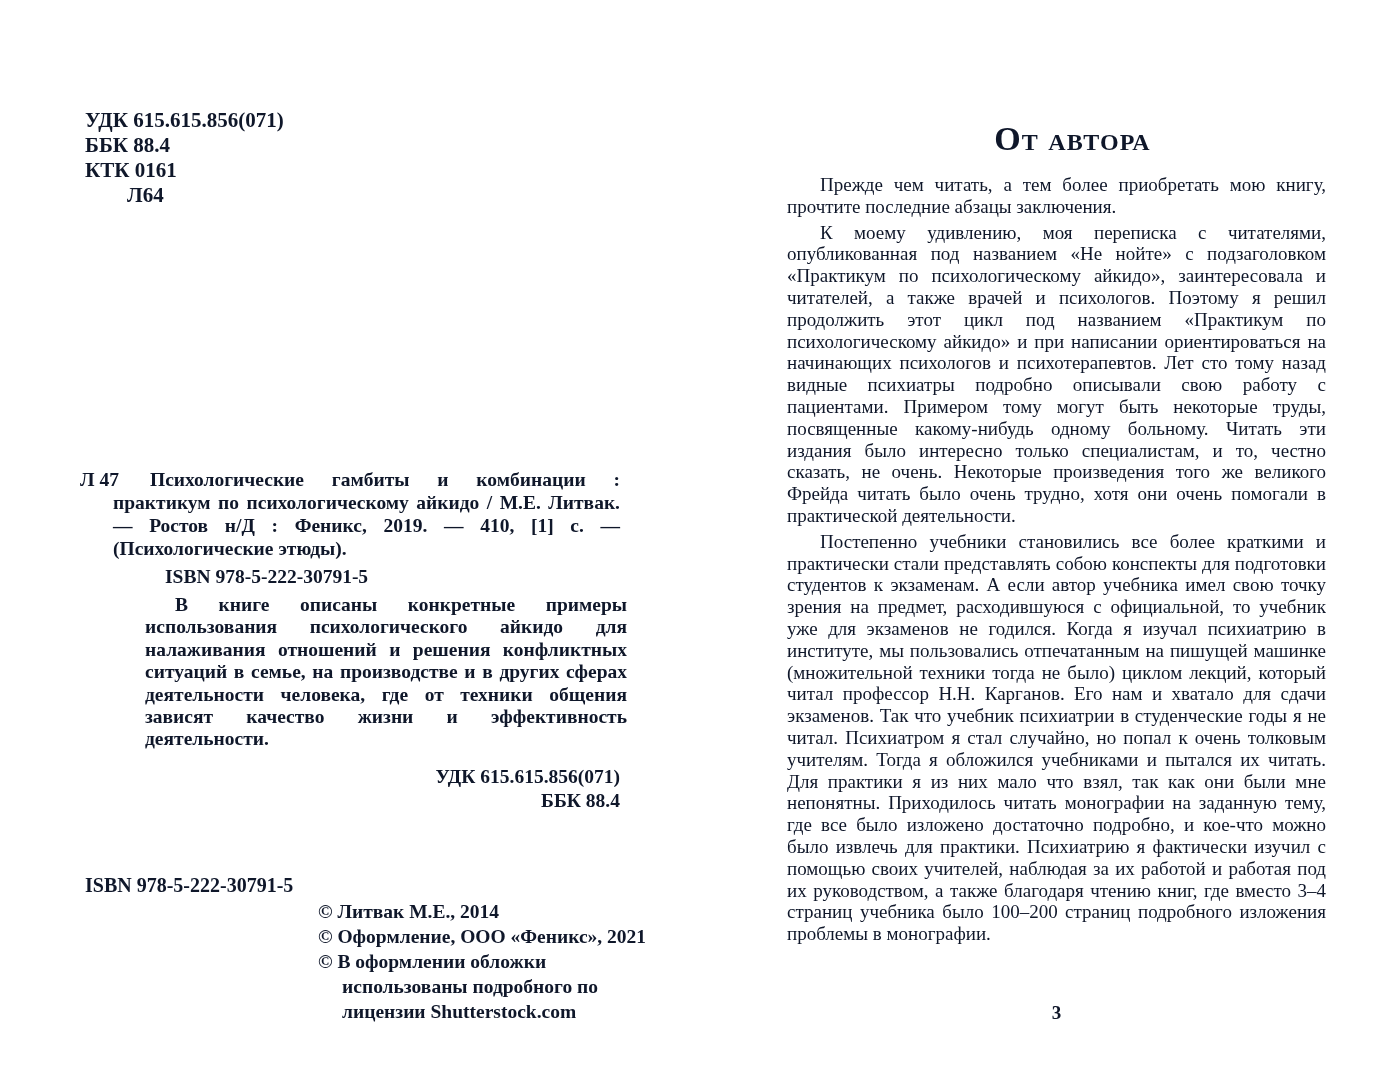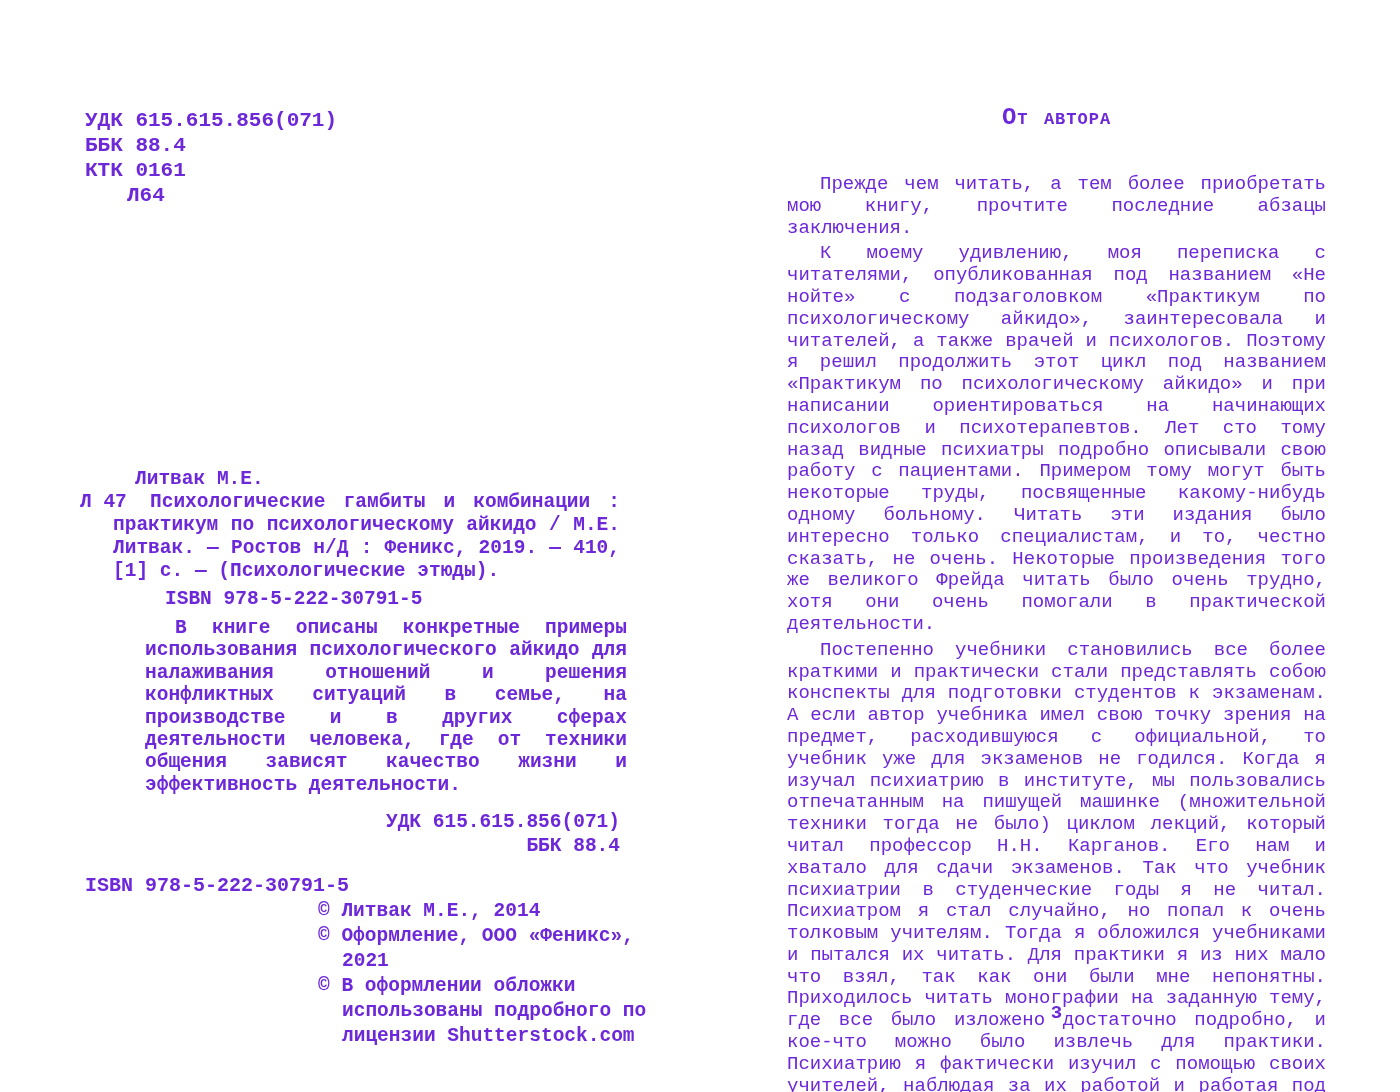--- a/index.html
+++ b/index.html
@@ -5,22 +5,22 @@
   html, body {
     margin: 0;
     padding: 0;
     background: #ffffff;
   }
   .spread {
     position: relative;
     width: 1400px;
     height: 1092px;
     background: #ffffff;
-    color: #6d28d9;
-    font-family: Liberation Mono, monospace;
+    color: #0f172a;
+    font-family: Liberation Serif, serif;
     overflow: hidden;
   }
   .page { position: absolute; top: 0; height: 1092px; }
   .page-left  { left: 0;     width: 700px; }
   .page-right { left: 700px; width: 700px; }
 
   
   .imprint-top {
     position: absolute;
     left: 85px;
@@ -90,25 +90,25 @@
     padding-left: 24px;
     text-indent: -24px;
   }
 
   
   .chapter-title {
     position: absolute;
     left: 83px;            
     top: 104px;
     width: 547px;
-    margin: 0;
+    margin: 16px;
     text-align: center;
     font-variant: small-caps;
     font-weight: bold;
-    font-size: 24px;
+    font-size: 34px;
     letter-spacing: 1px;
   }
   .body-text {
     position: absolute;
     left: 83px;            
     top: 170px;
     width: 547px;
     font-size: 19px;
     line-height: 21.8px;
     text-align: justify;
@@ -132,21 +132,20 @@
   <section class="page page-left">
 
     <div class="imprint-top">
       <div>УДК 615.615.856(071)</div>
       <div>ББК 88.4</div>
       <div>КТК 0161</div>
       <div class="l64">Л64</div>
     </div>
 
     <div class="card">
-      <div class="card-author">Литвак М.Е.</div>
       <div class="card-desc-wrap">
         <span class="card-code">Л 47</span>
         <p class="card-desc">Психологические гамбиты и комбинации : практикум по психологическому айкидо / М.Е. Литвак. — Ростов н/Д : Феникс, 2019. — 410, [1] с. — (Психологические этюды).</p>
       </div>
       <div class="card-isbn">ISBN 978-5-222-30791-5</div>
       <p class="card-anno">В книге описаны конкретные примеры использования психологического айкидо для налаживания отношений и решения конфликтных ситуаций в семье, на производстве и в других сферах деятельности человека, где от техники общения зависят качество жизни и эффективность деятельности.</p>
       <div class="card-codes-right">
         <div>УДК 615.615.856(071)</div>
         <div>ББК 88.4</div>
       </div>

